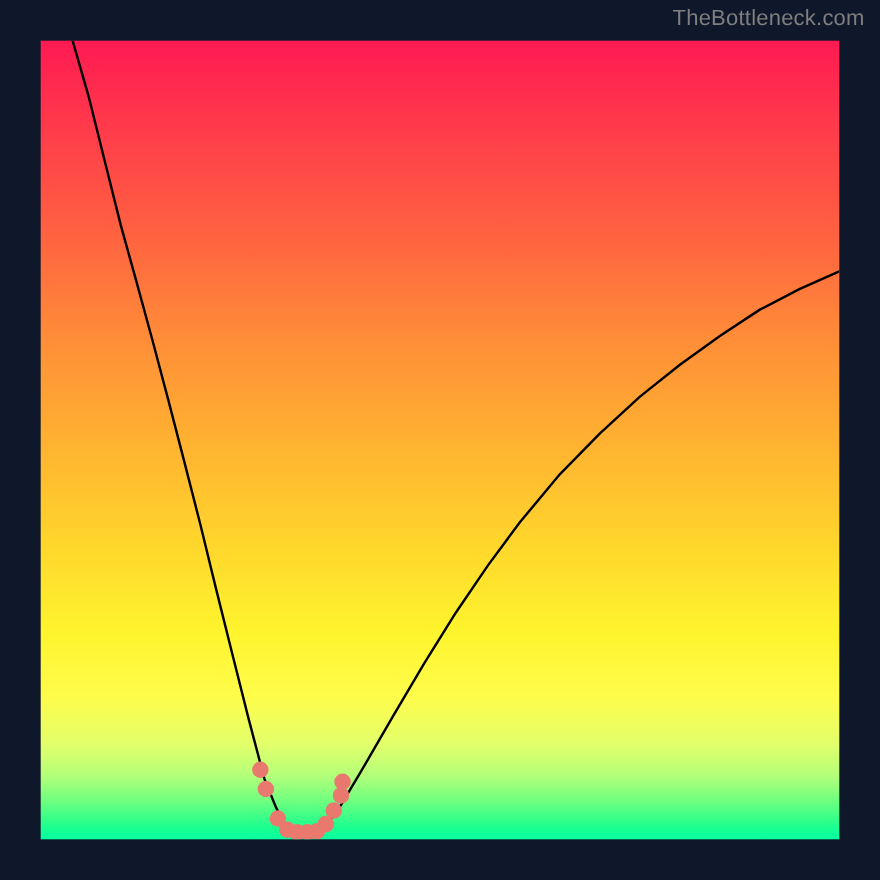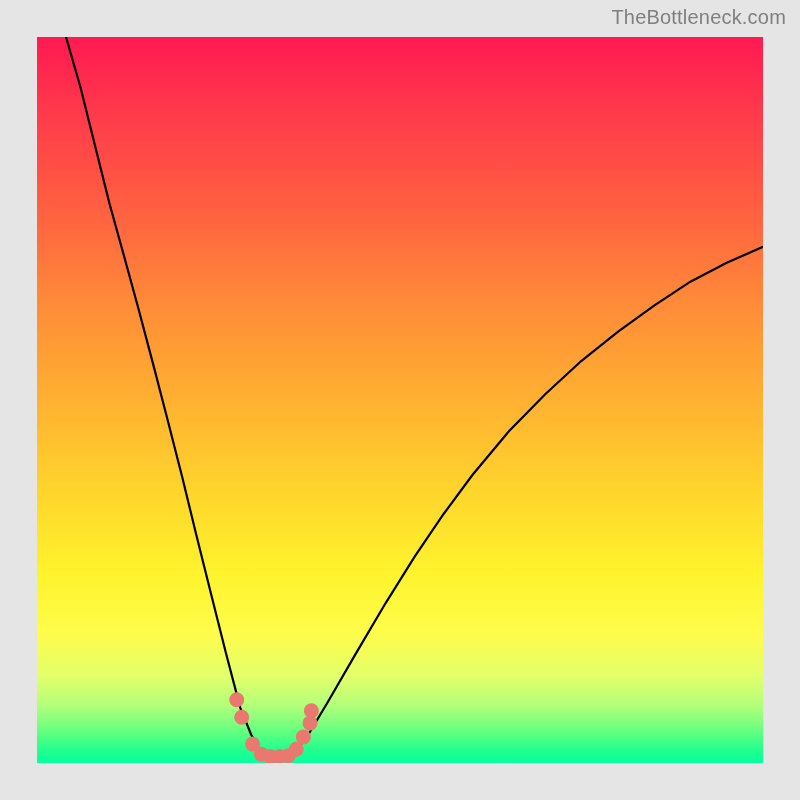--- a/index.html
+++ b/index.html
@@ -8,21 +8,21 @@
     width: 800px;
     height: 800px;
     overflow: hidden;
     background: #000;
     font-family: Arial, Helvetica, sans-serif;
   }
   .outer {
     position: relative;
     width: 800px;
     height: 800px;
-    background: #e5e5e5;
+    background: #0f172a;
   }
   .plot-area {
     position: absolute;
     left: 37px;
     top: 37px;
     width: 726px;
     height: 726px;
     
     background: linear-gradient(
       to bottom,

